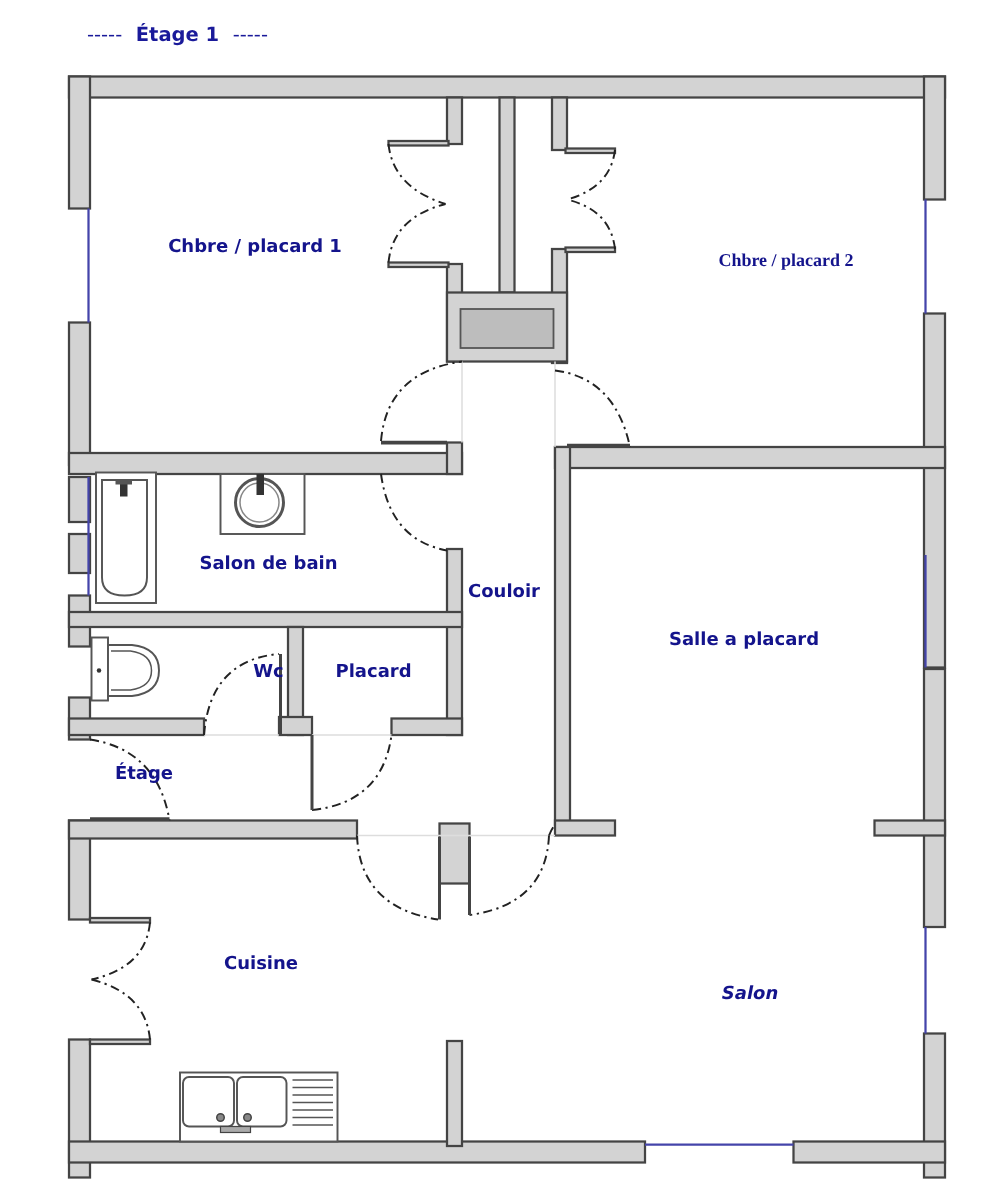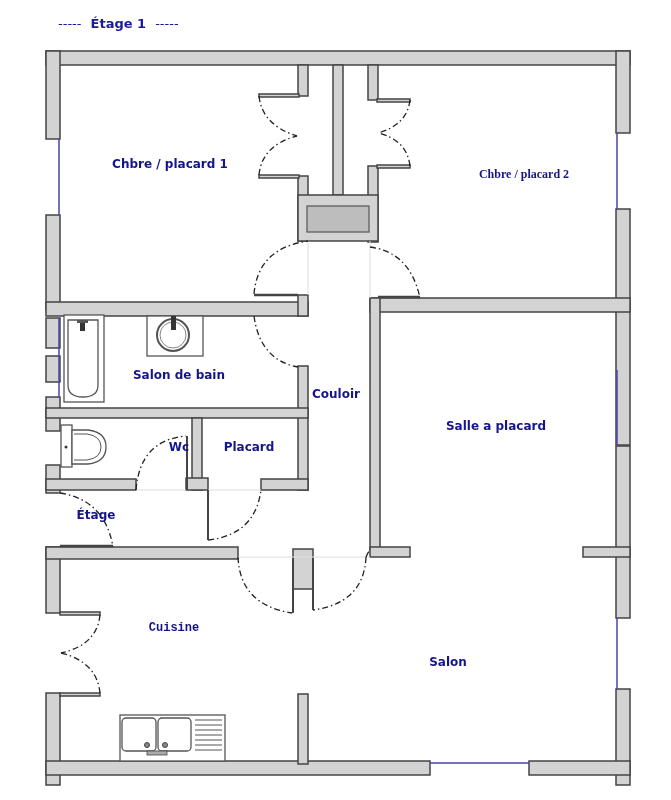--- a/index.html
+++ b/index.html
@@ -184,14 +184,14 @@
 </svg>
 
 <div class="room-label" style="left:170px;top:164px;">Chbre / placard 1</div>
 <div class="room-label" style="left:524px;top:174px;font-family:Liberation Serif, serif;">Chbre / placard 2</div>
 <div class="room-label" style="left:179px;top:375px;">Salon de bain</div>
 <div class="room-label" style="left:336px;top:394px;">Couloir</div>
 <div class="room-label" style="left:143px;top:447px;margin-left:36px;">Wc</div>
 <div class="room-label" style="left:249px;top:447px;">Placard</div>
 <div class="room-label" style="left:96px;top:515px;">Étage</div>
 <div class="room-label" style="left:496px;top:426px;">Salle a placard</div>
-<div class="room-label" style="left:174px;top:628px;font-family:Liberation Mono, monospace;">Cuisine</div>
-<div class="room-label" style="left:448px;top:662px;">Salon</div>
+<div class="room-label" style="left:174px;top:642px;">Cuisine</div>
+<div class="room-label" style="left:500px;top:662px;font-style:italic;">Salon</div>
 
 </body></html>

